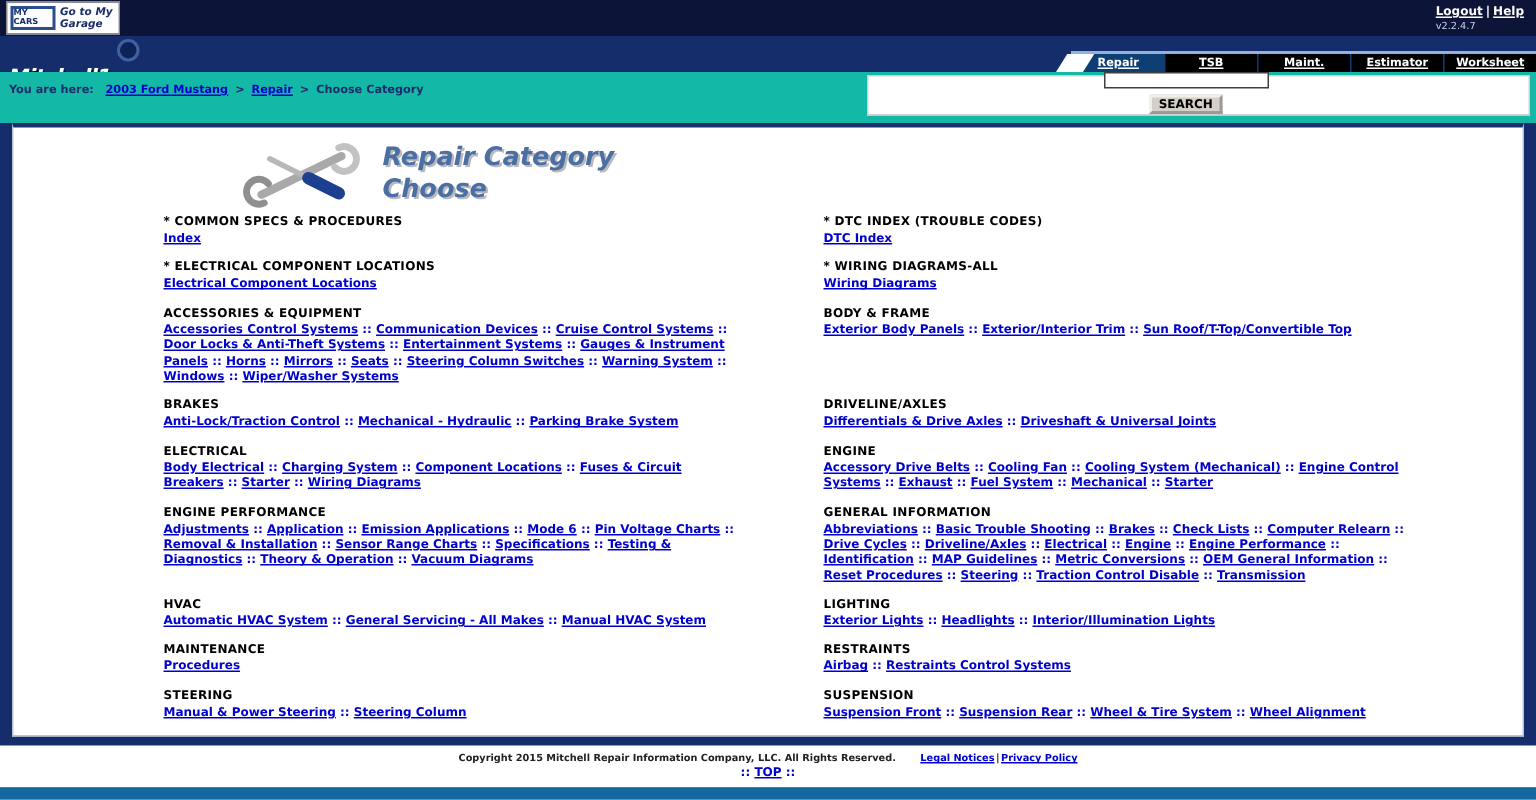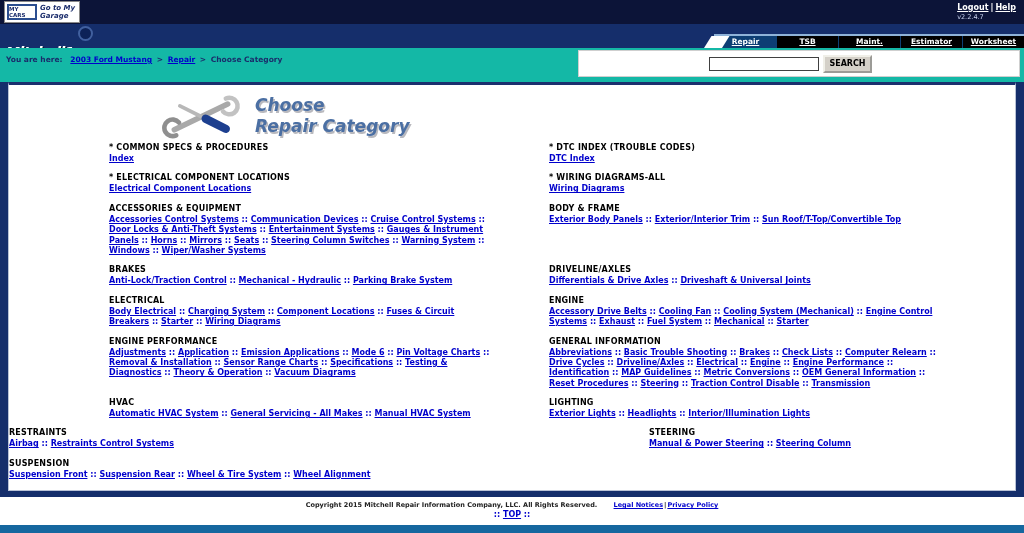--- a/index.html
+++ b/index.html
@@ -61,21 +61,21 @@
   .tab.active { background:#0d3e74; }
 
   
   .whiteband { height:34px; background:#14b8a6; position:relative; flex:none; }
   .breadcrumb { padding:7px 0 0 6px; font-size:7.5px; font-weight:bold; color:#1a2c6b; }
   .breadcrumb a { color:#0000cc; text-decoration:underline; }
   .bc-sep { color:#1a2c6b; margin:0 2px; }
   .search-widget {
     position:absolute; right:4px; top:2px; width:442px; height:27px;
     background:#fff; border:1px solid #cfcfcf;
-    display:flex; align-items:center; justify-content:center; gap:4px; padding-right:17px;
+    display:flex; align-items:center; justify-content:flex-end; gap:4px; padding-right:17px;flex-direction:column;
   }
   .search-input { width:110px; height:14px; border:1px solid #404040; font-size:8px; padding:0 2px; }
   .search-btn {
     height:18px; padding:0 4px; font-size:8px; font-weight:bold; color:#000;
     background:#d4d0c8; border:2px outset #f0efe8; font-family:inherit;
   }
 
   
   .content-wrap { flex:1; padding:0 8px 6px 8px; background:#152e6b; min-height:0; }
   .panel {
@@ -167,22 +167,22 @@
       <svg class="tools-icon" viewBox="0 0 90 50">
         <g stroke-linecap="round">
           <line x1="16" y1="40" x2="74" y2="12" stroke="#a9a9a9" stroke-width="6"></line>
           <path d="M18,46 a9,9 0 1,1 3,-14" fill="none" stroke="#8f8f8f" stroke-width="5"></path>
           <path d="M72,6 a9,9 0 1,1 -3,14" fill="none" stroke="#c2c2c2" stroke-width="5"></path>
           <line x1="22" y1="14" x2="50" y2="28" stroke="#b8b8b8" stroke-width="4"></line>
           <line x1="50" y1="28" x2="72" y2="39" stroke="#1d3f8f" stroke-width="9"></line>
         </g>
       </svg>
       <div class="cat-title">
+        <div>Repair Category</div>
         <div>Choose</div>
-        <div>Repair Category</div>
       </div>
     </div>
     <div class="cat-grid">
         <div class="cat-cell left">
           <div class="cat-heading">* COMMON SPECS &amp; PROCEDURES</div>
           <div class="cat-links"><a class="cat-link">Index</a></div>
         </div>
         <div class="cat-cell right">
           <div class="cat-heading">* DTC INDEX (TROUBLE CODES)</div>
           <div class="cat-links"><a class="cat-link">DTC Index</a></div>
@@ -227,20 +227,24 @@
           <div class="cat-heading">GENERAL INFORMATION</div>
           <div class="cat-links"><a class="cat-link">Abbreviations</a><span class="sep"> :: </span><a class="cat-link">Basic Trouble Shooting</a><span class="sep"> :: </span><a class="cat-link">Brakes</a><span class="sep"> :: </span><a class="cat-link">Check Lists</a><span class="sep"> :: </span><a class="cat-link">Computer Relearn</a><span class="sep"> :: </span><a class="cat-link">Drive Cycles</a><span class="sep"> :: </span><a class="cat-link">Driveline/Axles</a><span class="sep"> :: </span><a class="cat-link">Electrical</a><span class="sep"> :: </span><a class="cat-link">Engine</a><span class="sep"> :: </span><a class="cat-link">Engine Performance</a><span class="sep"> :: </span><a class="cat-link">Identification</a><span class="sep"> :: </span><a class="cat-link">MAP Guidelines</a><span class="sep"> :: </span><a class="cat-link">Metric Conversions</a><span class="sep"> :: </span><a class="cat-link">OEM General Information</a><span class="sep"> :: </span><a class="cat-link">Reset Procedures</a><span class="sep"> :: </span><a class="cat-link">Steering</a><span class="sep"> :: </span><a class="cat-link">Traction Control Disable</a><span class="sep"> :: </span><a class="cat-link">Transmission</a></div>
         </div>
         <div class="cat-cell left">
           <div class="cat-heading">HVAC</div>
           <div class="cat-links"><a class="cat-link">Automatic HVAC System</a><span class="sep"> :: </span><a class="cat-link">General Servicing - All Makes</a><span class="sep"> :: </span><a class="cat-link">Manual HVAC System</a></div>
         </div>
         <div class="cat-cell right">
           <div class="cat-heading">LIGHTING</div>
           <div class="cat-links"><a class="cat-link">Exterior Lights</a><span class="sep"> :: </span><a class="cat-link">Headlights</a><span class="sep"> :: </span><a class="cat-link">Interior/Illumination Lights</a></div>
+        </div>
+        <div class="cat-cell left">
+          <div class="cat-heading">MAINTENANCE</div>
+          <div class="cat-links"><a class="cat-link">Procedures</a></div>
         </div>
         <div class="cat-cell right">
           <div class="cat-heading">RESTRAINTS</div>
           <div class="cat-links"><a class="cat-link">Airbag</a><span class="sep"> :: </span><a class="cat-link">Restraints Control Systems</a></div>
         </div>
         <div class="cat-cell left">
           <div class="cat-heading">STEERING</div>
           <div class="cat-links"><a class="cat-link">Manual &amp; Power Steering</a><span class="sep"> :: </span><a class="cat-link">Steering Column</a></div>
         </div>
         <div class="cat-cell right">

